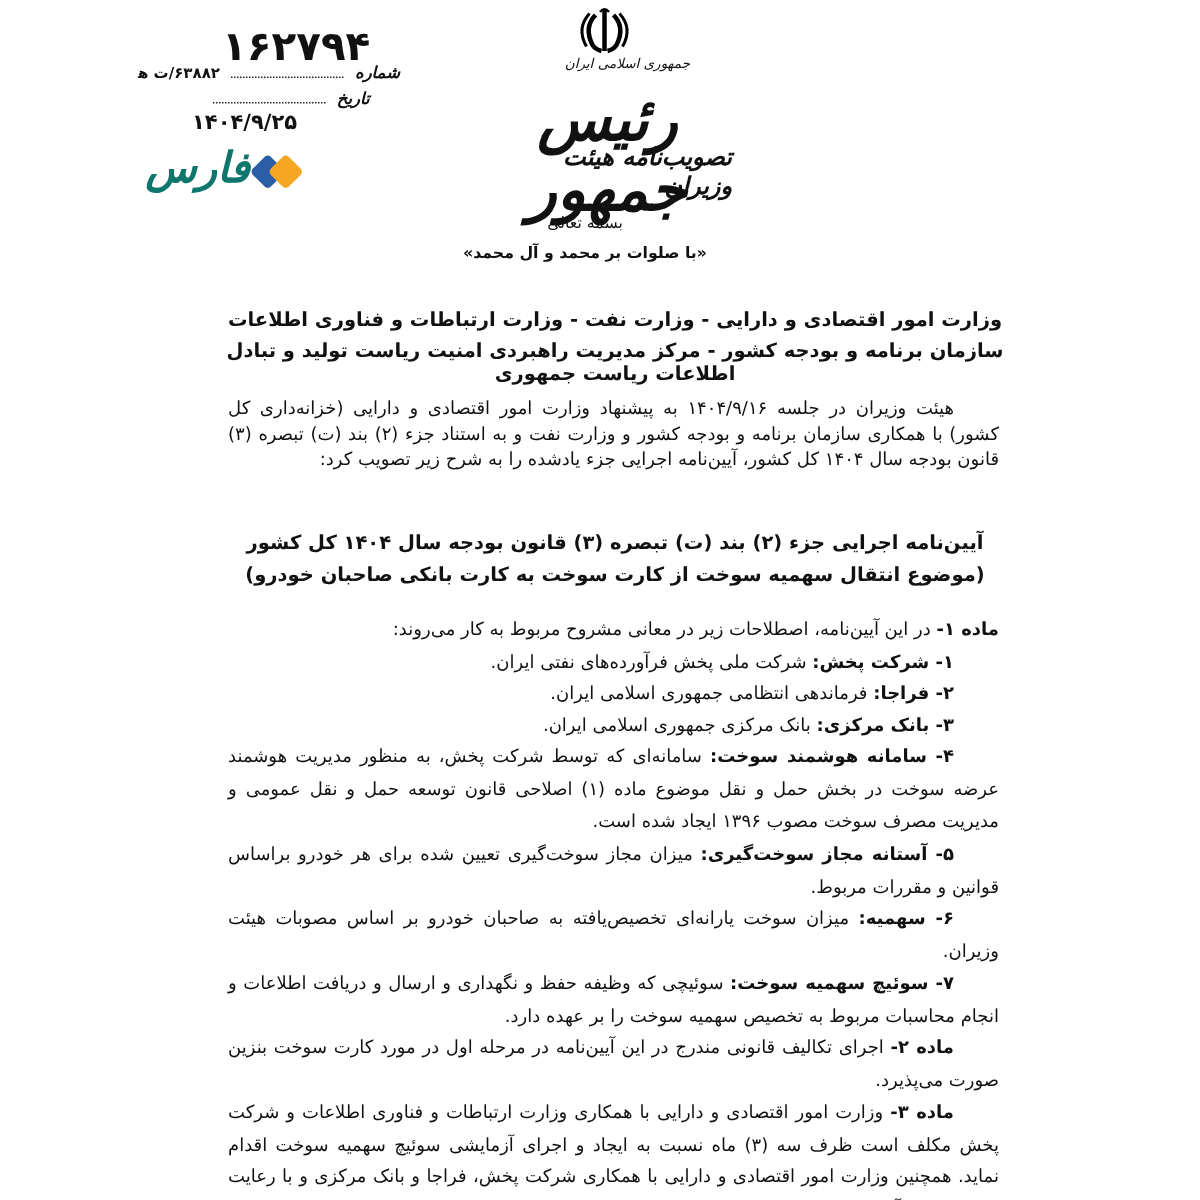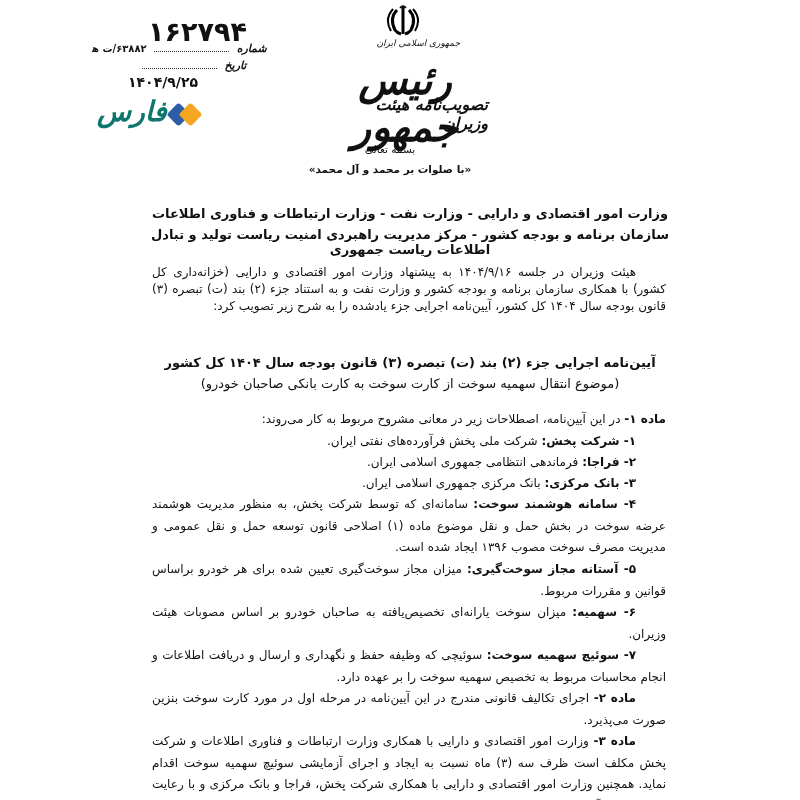--- a/index.html
+++ b/index.html
@@ -34,21 +34,21 @@
   .salawat { left:300px; top:163px; width:180px; text-align:center; font-size:10.5px; font-weight:bold; direction:rtl; }
   
   .recipients { left:150px; width:520px; text-align:center; font-size:13px; font-weight:bold; direction:rtl; }
   .rcp1 { top:206px; }
   .rcp2 { top:227px; }
   .para { position:absolute; left:152px; width:514px; direction:rtl; text-align:justify; text-align-last:right;
           font-size:12px; line-height:17px; }
   .p-intro { top:264px; text-indent:30px; }
   .title-block { left:150px; width:520px; text-align:center; font-size:13px; font-weight:bold; direction:rtl; line-height:21px; }
   .tb1 { top:352px; }
-  .tb2 { top:373px; font-weight:normal; }
+  .tb2 { top:373px; font-weight:bold; }
   .line { position:absolute; direction:rtl; font-size:12px; white-space:nowrap; right:134px; }
   .line b { font-weight:bold; }
   .justify { position:absolute; left:152px; width:514px; direction:rtl; text-align:justify; text-align-last:right;
              font-size:12px; line-height:21.5px; }
   .watermark { left:330px; top:380px; width:180px; height:180px; opacity:0.08; font-size:14px; transform:rotate(-40deg);
                direction:rtl; color:#555; }
 </style>
 </head>
 <body>
 

